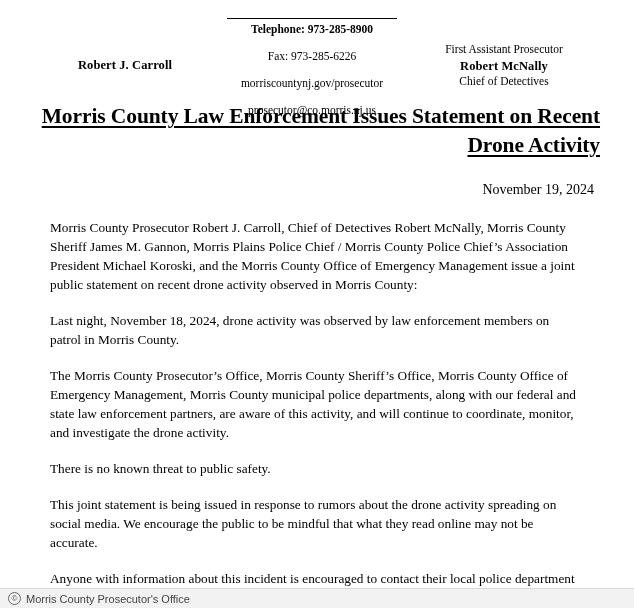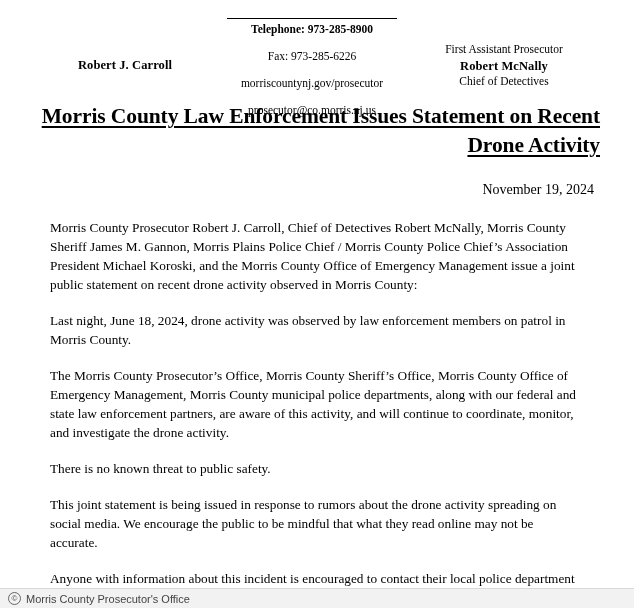--- a/index.html
+++ b/index.html
@@ -163,21 +163,21 @@
       <div class="lh-sub">Chief of Detectives</div>
     </div>
 
   </div>
 
   <div class="title">Morris County Law Enforcement Issues Statement on Recent Drone Activity</div>
   <div class="date">November 19, 2024</div>
 
   <div class="body-copy">
     <p class="para">Morris County Prosecutor Robert J. Carroll, Chief of Detectives Robert McNally, Morris County Sheriff James M. Gannon, Morris Plains Police Chief / Morris County Police Chief’s Association President Michael Koroski, and the Morris County Office of Emergency Management issue a joint public statement on recent drone activity observed in Morris County:</p>
-    <p class="para">Last night, June 18, 2024, drone activity was observed by law enforcement members on patrol in Morris County.</p>
+    <p class="para">Last night, November 18, 2024, drone activity was observed by law enforcement members on patrol in Morris County.</p>
     <p class="para">The Morris County Prosecutor’s Office, Morris County Sheriff’s Office, Morris County Office of Emergency Management, Morris County municipal police departments, along with our federal and state law enforcement partners, are aware of this activity, and will continue to coordinate, monitor, and investigate the drone activity.</p>
     <p class="para">There is no known threat to public safety.</p>
     <p class="para">This joint statement is being issued in response to rumors about the drone activity spreading on social media. We encourage the public to be mindful that what they read online may not be accurate.</p>
     <p class="para">Anyone with information about this incident is encouraged to contact their local police department directly, and NOT 911, unless it is an emergency.</p>
 
   </div>
 
   <div class="credit-bar">
     <span class="credit-icon">©</span>
     <span>Morris County Prosecutor's Office</span>

